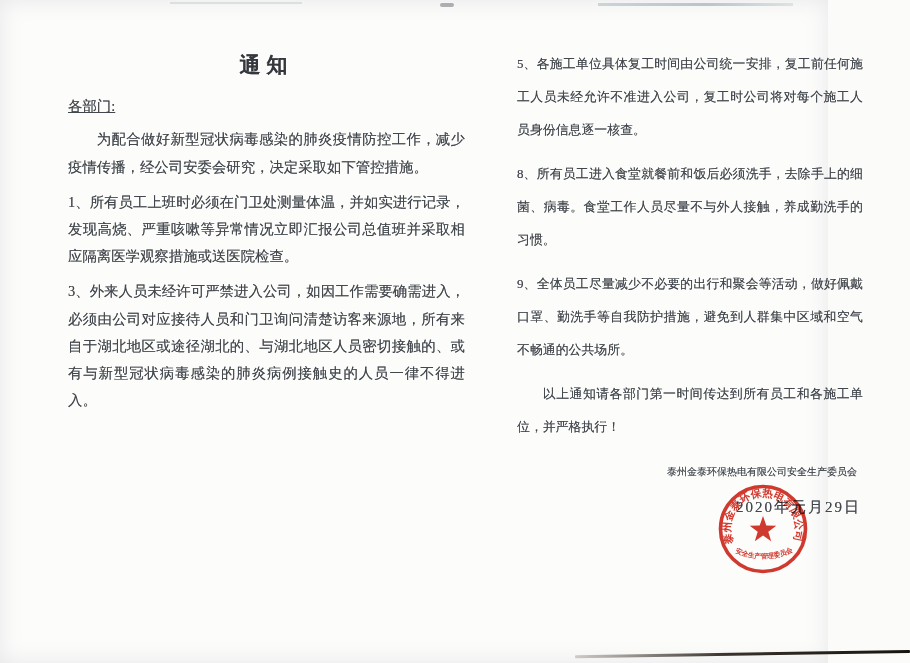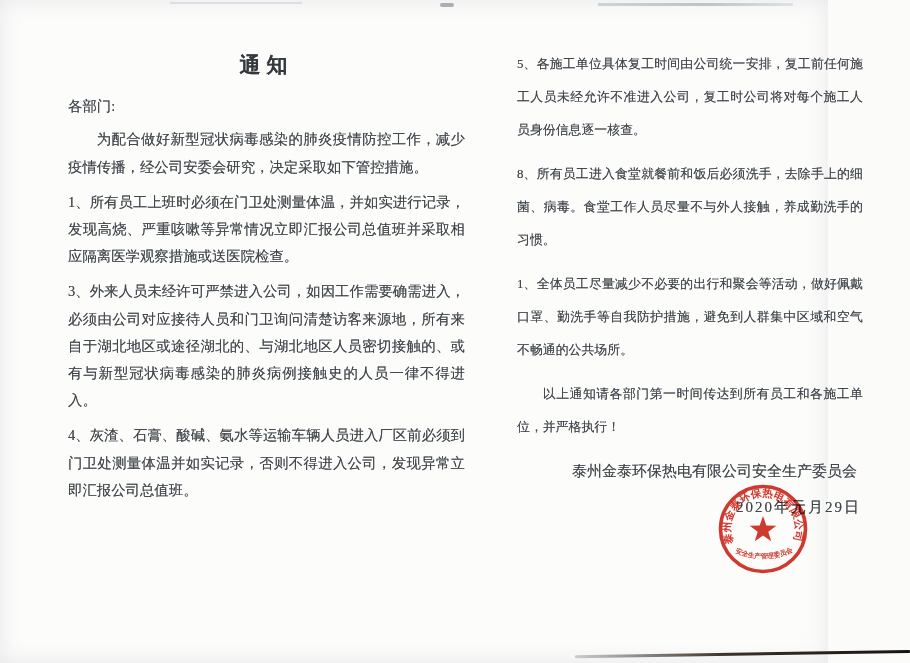--- a/index.html
+++ b/index.html
@@ -36,29 +36,29 @@
     font-size: 12.9px; line-height: 33px;
   }
   .doc-title {
     margin: 0 0 14px 0;
     font-size: 21px;
     font-weight: 700;
     letter-spacing: 6px;
     text-align: center;
     color: #34383c;
   }
-  .salutation { margin: 0 0 6px 0; }
+  .salutation { margin: 0 0 6px 0; text-decoration: underline; }
   .para { margin: 0 0 8px 0; }
   .col-right .para { margin: 0 0 11px 0; }
   .indent { text-indent: 2em; }
   .signature-line {
     margin: 2px 0 0 0;
     text-align: right;
     padding-right: 6px;
-    font-size: 15px;
+    font-size: 10px;
   }
   .date-line {
     margin: 3px 0 0 0;
     text-align: right;
     padding-right: 2px;
     letter-spacing: 2px;
     font-size: 15px;
   }
   .seal {
     position: absolute;
@@ -103,27 +103,26 @@
   <div class="artifact artifact-top-2"></div>
   <div class="artifact artifact-top-3"></div>
   <div class="artifact artifact-bottom-edge"></div>
 
   <div class="col col-left">
     <h1 class="doc-title">通知</h1>
     <p class="salutation">各部门:</p>
     <p class="para indent">为配合做好新型冠状病毒感染的肺炎疫情防控工作，减少疫情传播，经公司安委会研究，决定采取如下管控措施。</p>
     <p class="para">1、所有员工上班时必须在门卫处测量体温，并如实进行记录，发现高烧、严重咳嗽等异常情况立即汇报公司总值班并采取相应隔离医学观察措施或送医院检查。</p>
     <p class="para">3、外来人员未经许可严禁进入公司，如因工作需要确需进入，必须由公司对应接待人员和门卫询问清楚访客来源地，所有来自于湖北地区或途径湖北的、与湖北地区人员密切接触的、或有与新型冠状病毒感染的肺炎病例接触史的人员一律不得进入。</p>
-    <p class="para">4、灰渣、石膏、酸碱、氨水等运输车辆人员进入厂区前必须到门卫处测量体温并如实记录，否则不得进入公司，发现异常立即汇报公司总值班。</p>
   </div>
 
   <div class="col col-right">
     <p class="para">5、各施工单位具体复工时间由公司统一安排，复工前任何施工人员未经允许不准进入公司，复工时公司将对每个施工人员身份信息逐一核查。</p>
     <p class="para">8、所有员工进入食堂就餐前和饭后必须洗手，去除手上的细菌、病毒。食堂工作人员尽量不与外人接触，养成勤洗手的习惯。</p>
-    <p class="para">1、全体员工尽量减少不必要的出行和聚会等活动，做好佩戴口罩、勤洗手等自我防护措施，避免到人群集中区域和空气不畅通的公共场所。</p>
+    <p class="para">9、全体员工尽量减少不必要的出行和聚会等活动，做好佩戴口罩、勤洗手等自我防护措施，避免到人群集中区域和空气不畅通的公共场所。</p>
     <p class="para indent">以上通知请各部门第一时间传达到所有员工和各施工单位，并严格执行！</p>
     <p class="signature-line">泰州金泰环保热电有限公司安全生产委员会</p>
     <p class="date-line">2020年元月29日</p>
   </div>
 
   <svg class="seal" viewBox="0 0 92 92">
     <defs>
       <path id="ring-path" d="M 16.55 59.73 A 32.5 32.5 0 1 1 75.45 59.73" fill="none"></path>
       <path id="bottom-path" d="M 17 69 Q 46 82 75 69" fill="none"></path>
     </defs>

